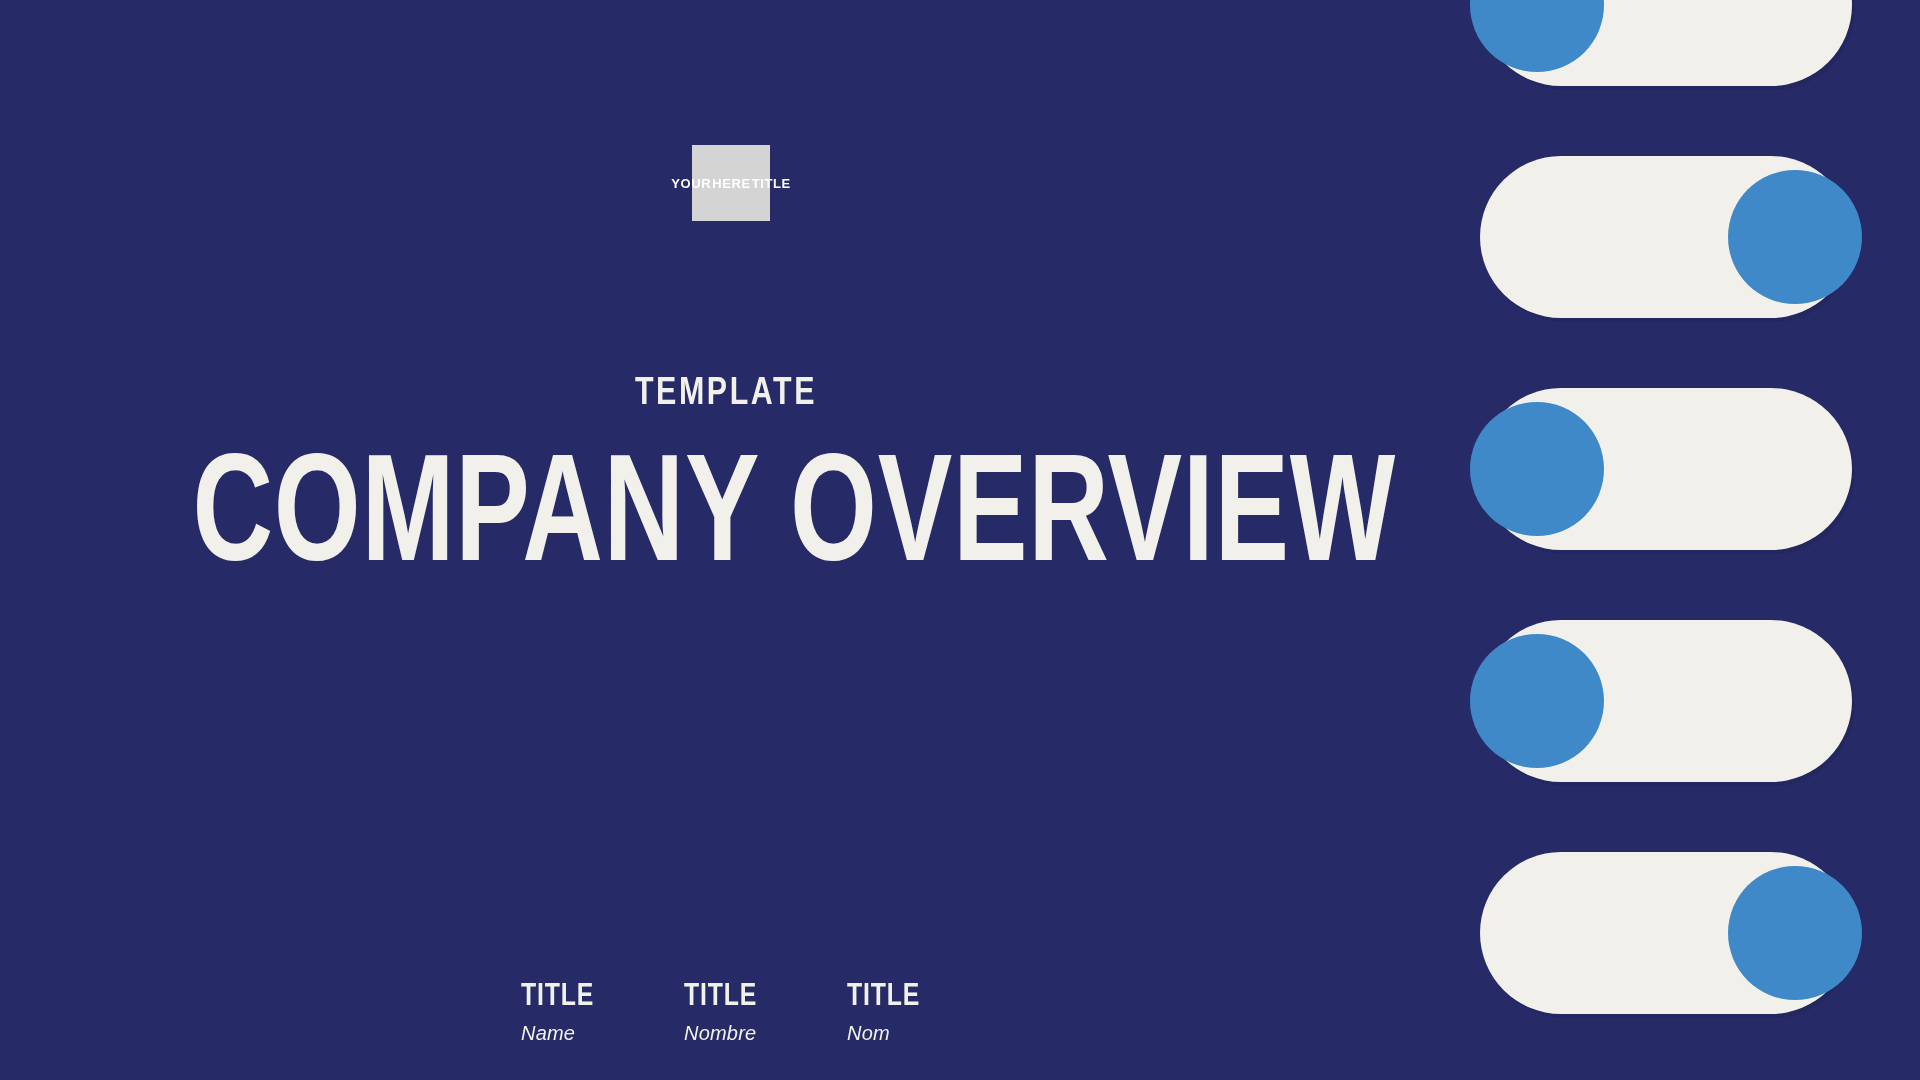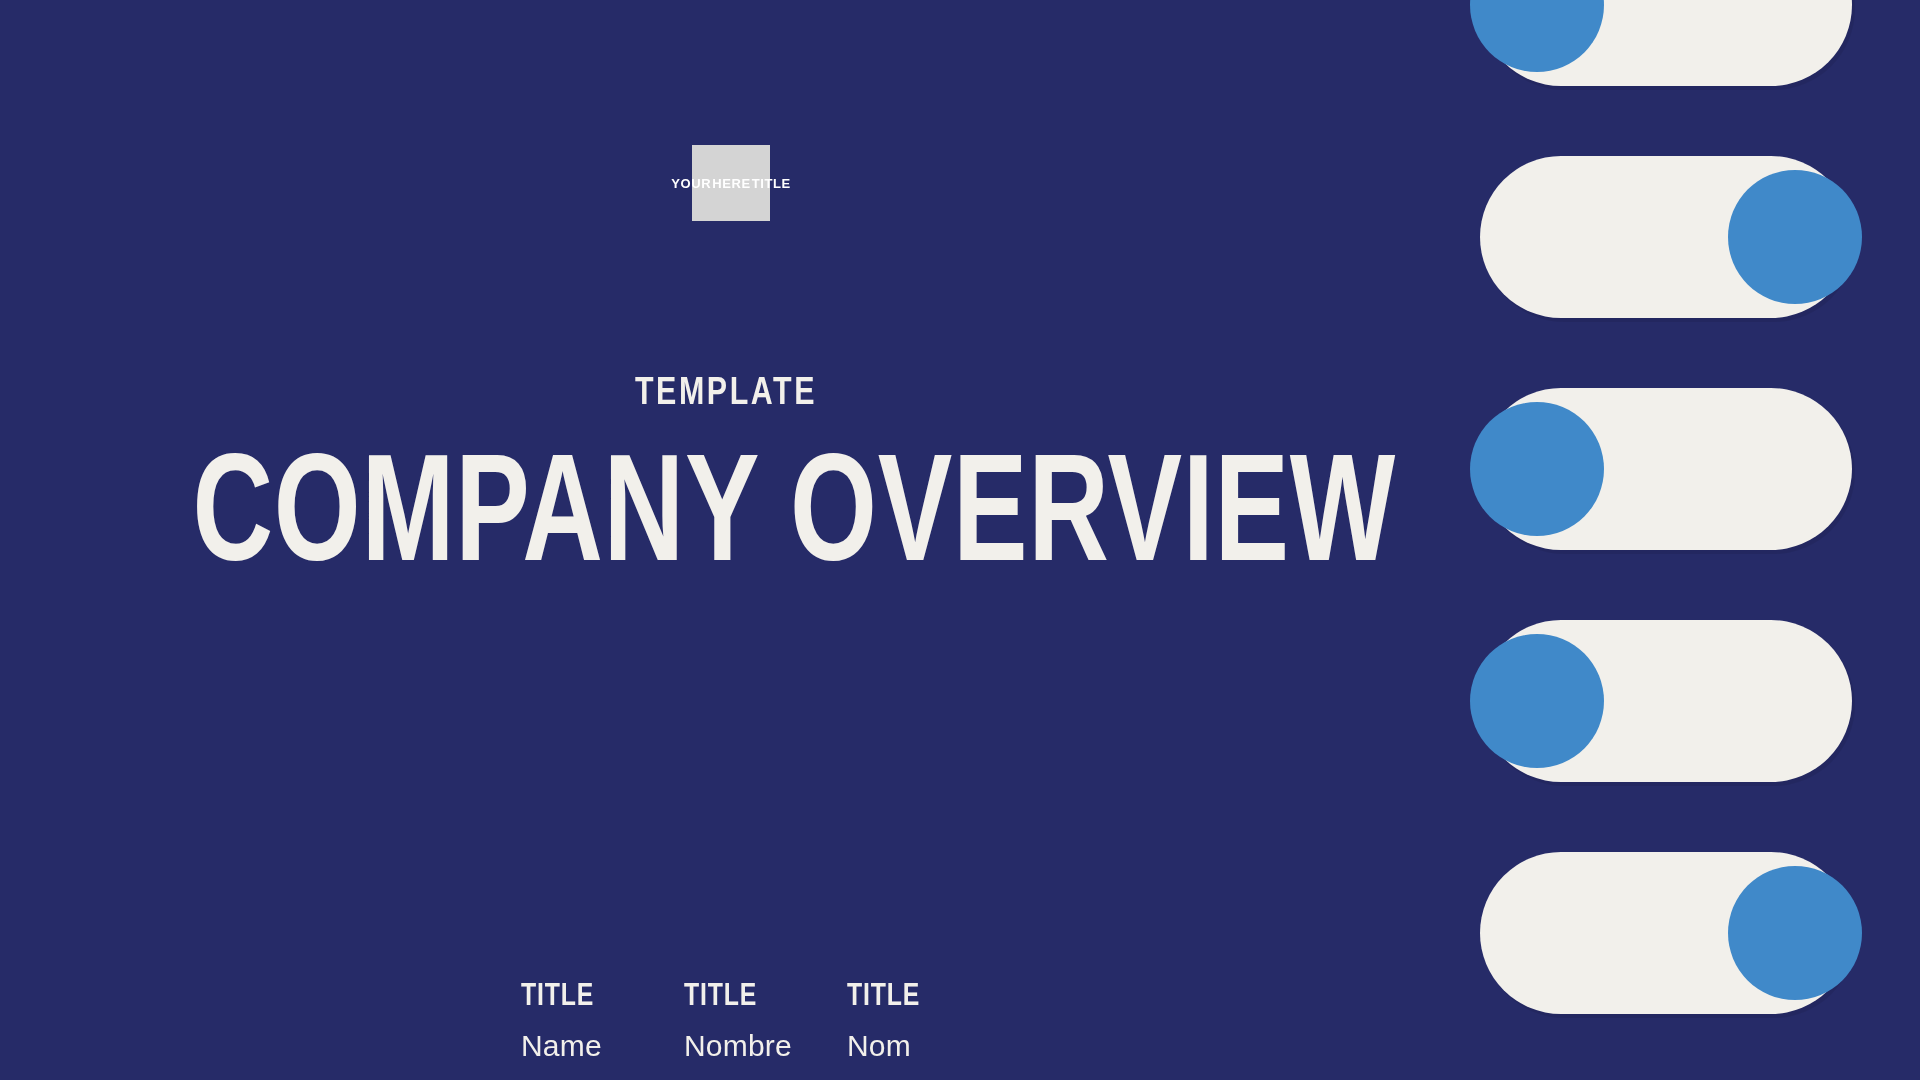--- a/index.html
+++ b/index.html
@@ -104,28 +104,29 @@
     font-weight:700;
     font-size:31px;
     line-height:34px;
     letter-spacing:1.1px;
     transform:scaleX(0.80);
     transform-origin:left top;
     white-space:nowrap;
   }
   .credit-name {
     display:block;
-    margin-top:18px;
+    margin-top:6px;
     color:#F2F0EB;
     font-family:"Liberation Sans", sans-serif;
     font-weight:400;
-    font-size:30px;
+    font-size:20px;
     line-height:31px;
     letter-spacing:0.2px;
     white-space:nowrap;
+    font-style:italic;
   }
 
   
   .toggle-column {
     position:absolute;
     left:1480px;
     top:-76px;
     width:440px;
     height:1240px;
   }

